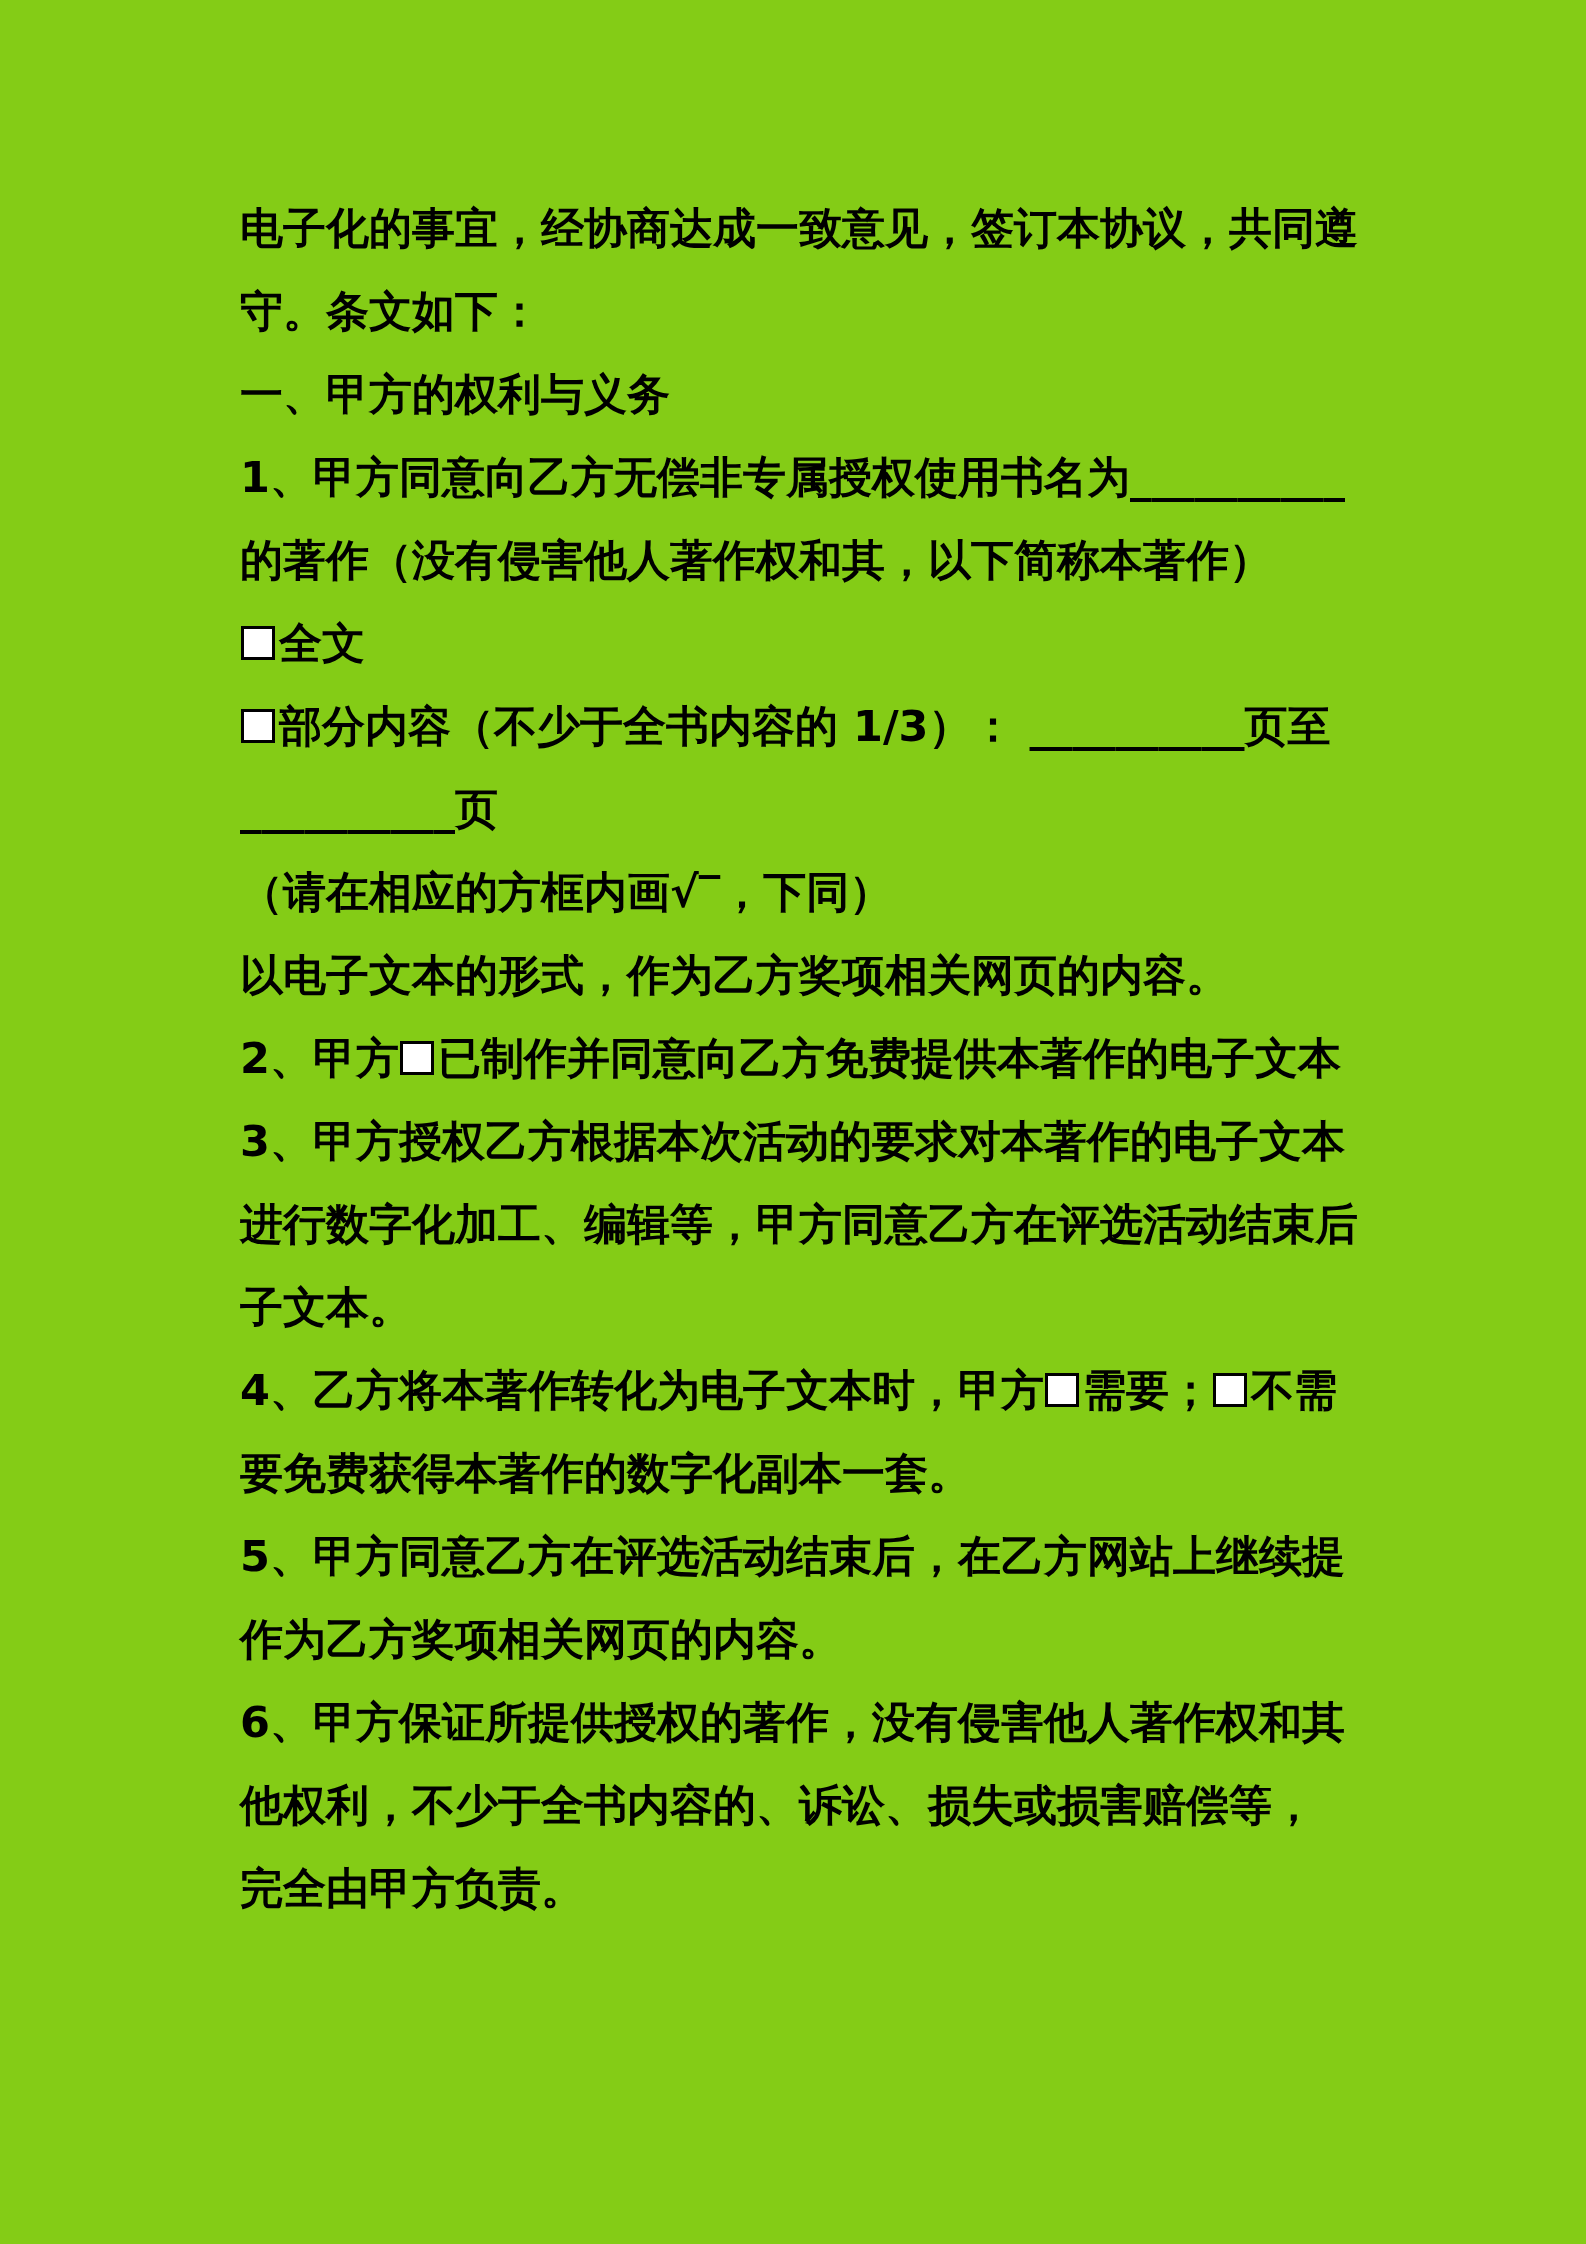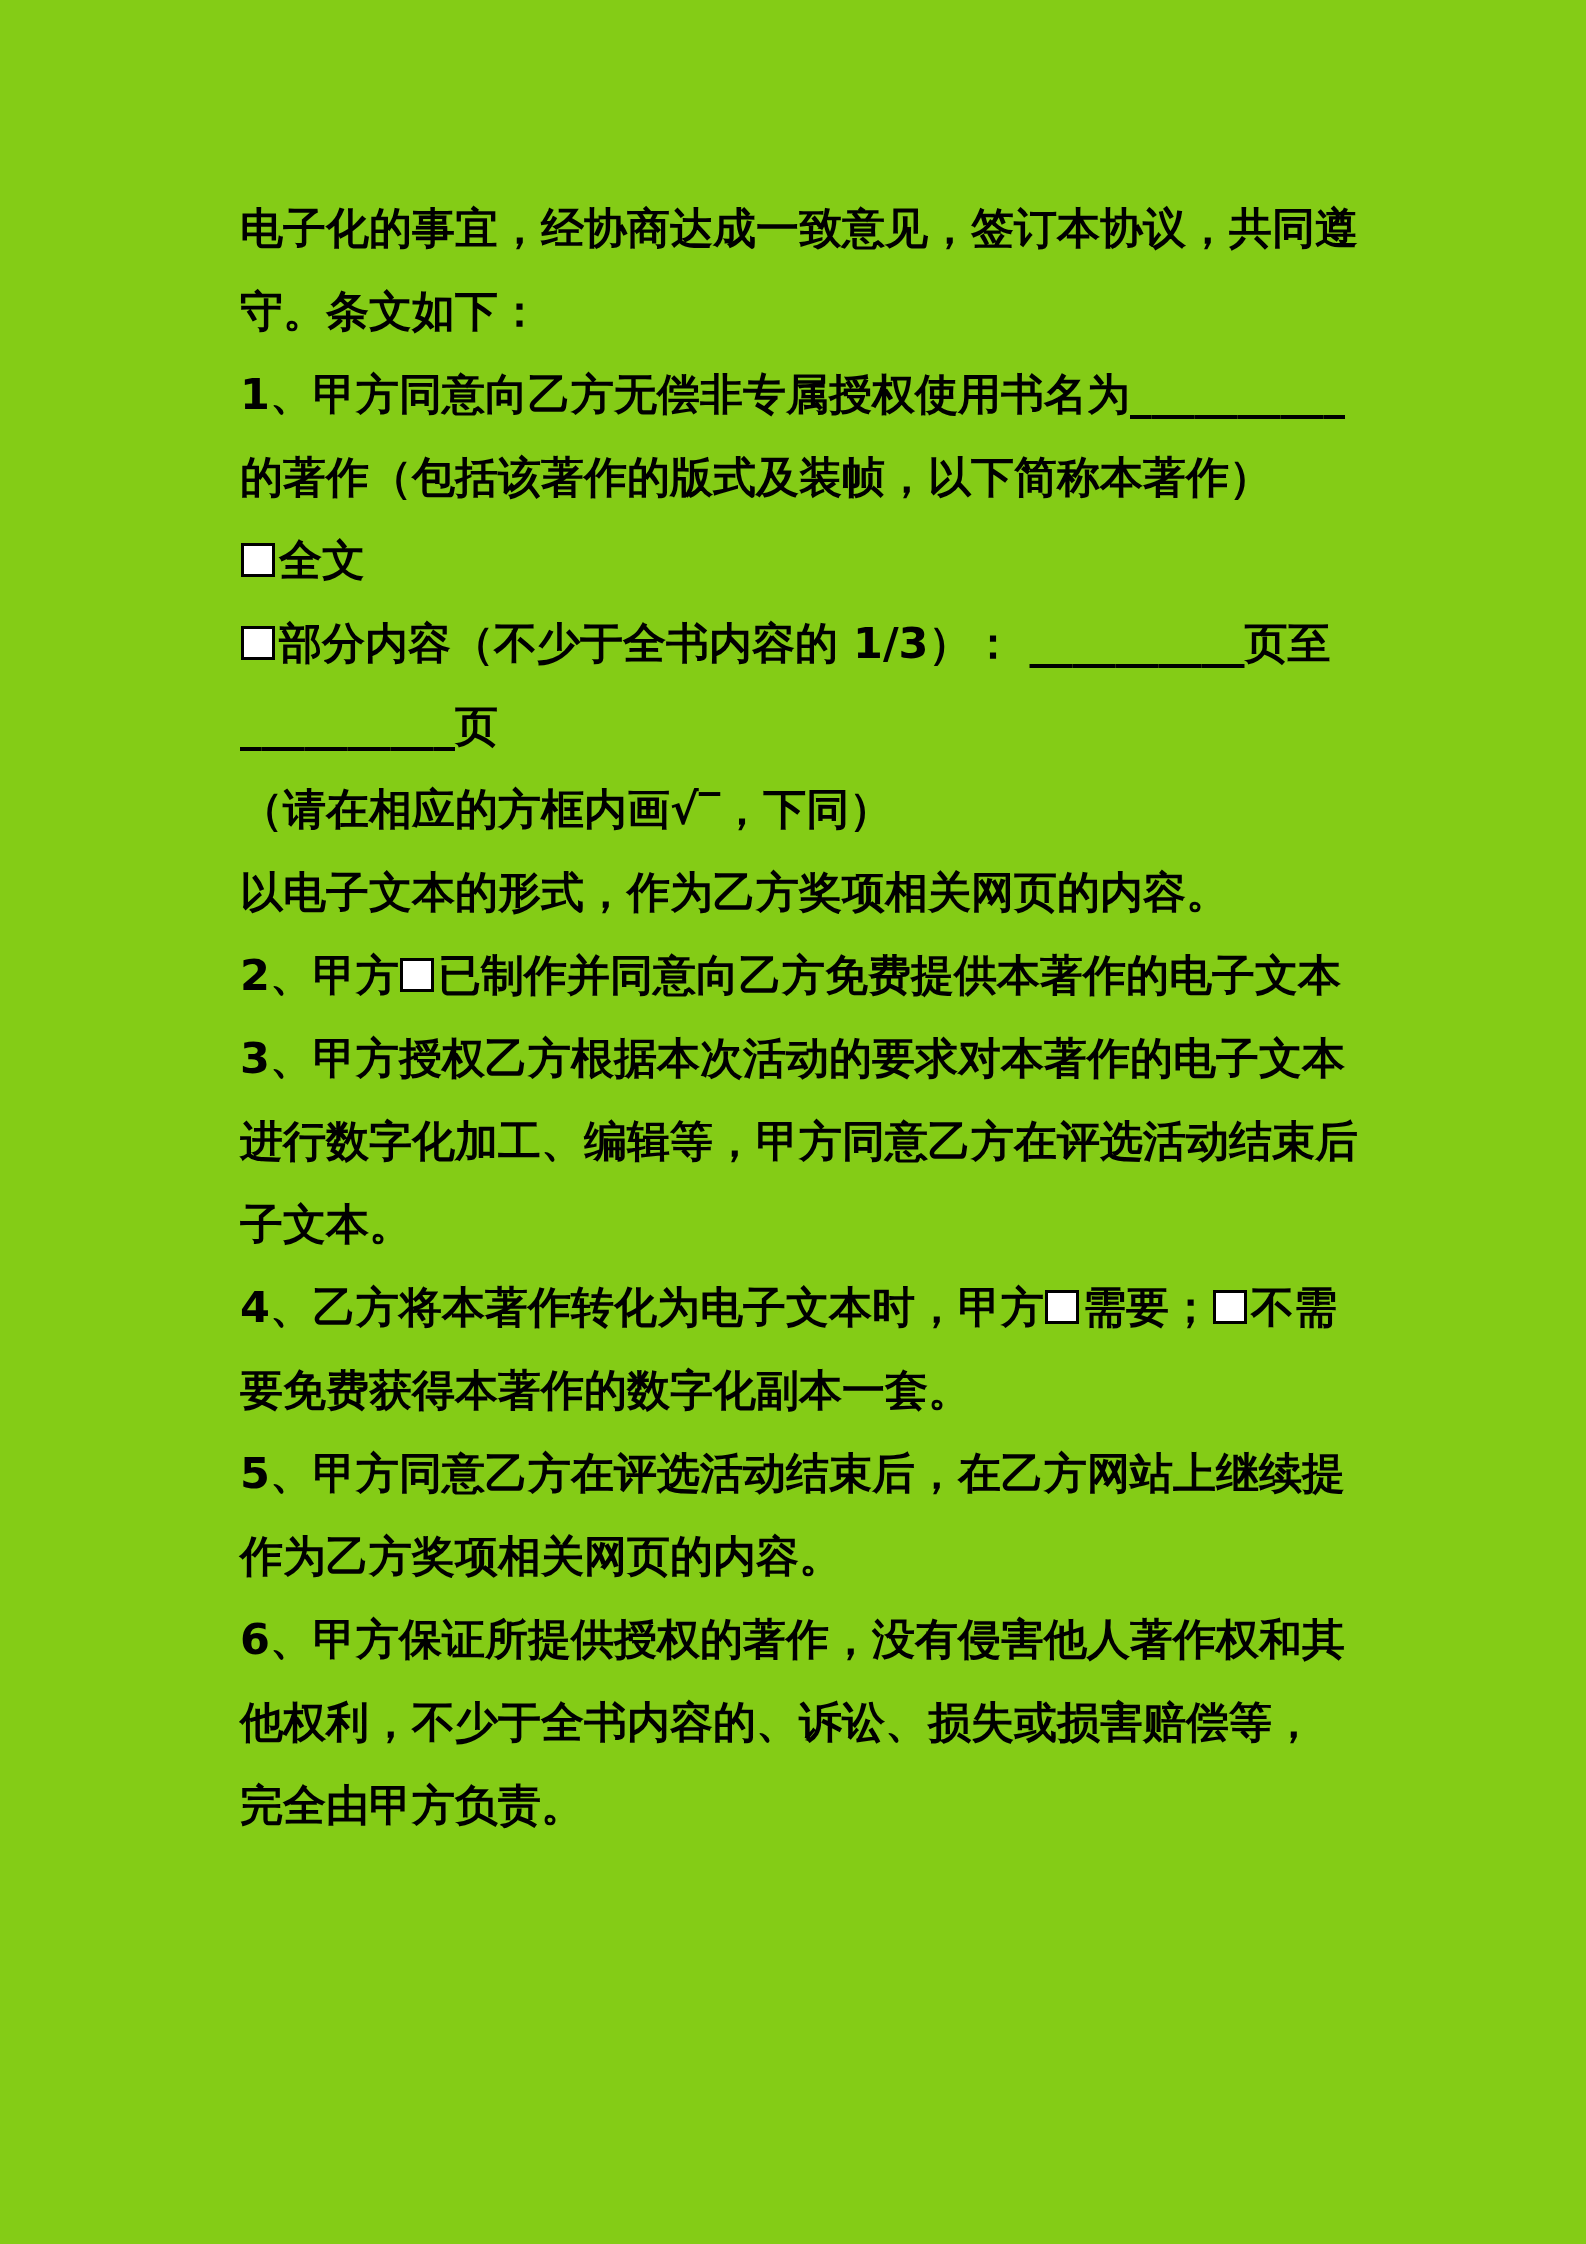--- a/index.html
+++ b/index.html
@@ -41,22 +41,23 @@
     margin: 0 4px 0 1px;
   }
 </style>
 </head>
 <body>
 
 <div class="page">
   <div class="text-block" id="doc-body">
       <div class="line">电子化的事宜，经协商达成一致意见，签订本协议，共同遵</div>
       <div class="line">守。条文如下：</div>
+      <div class="line">一、甲方的权利与义务</div>
       <div class="line">1、甲方同意向乙方无偿非专属授权使用书名为__________</div>
-      <div class="line">的著作（包括该著作的版式及装帧，以下简称本著作）</div>
+      <div class="line">的著作（没有侵害他人著作权和其，以下简称本著作）</div>
       <div class="line"><span class="cbx"></span>全文</div>
       <div class="line"><span class="cbx"></span>部分内容（不少于全书内容的 1/3）： __________页至</div>
       <div class="line">__________页</div>
       <div class="line">（请在相应的方框内画√‾，下同）</div>
       <div class="line">以电子文本的形式，作为乙方奖项相关网页的内容。</div>
       <div class="line">2、甲方<span class="cbx"></span>已制作并同意向乙方免费提供本著作的电子文本</div>
       <div class="line">3、甲方授权乙方根据本次活动的要求对本著作的电子文本</div>
       <div class="line">进行数字化加工、编辑等，甲方同意乙方在评选活动结束后</div>
       <div class="line">子文本。</div>
       <div class="line">4、乙方将本著作转化为电子文本时，甲方<span class="cbx"></span>需要；<span class="cbx"></span>不需</div>

